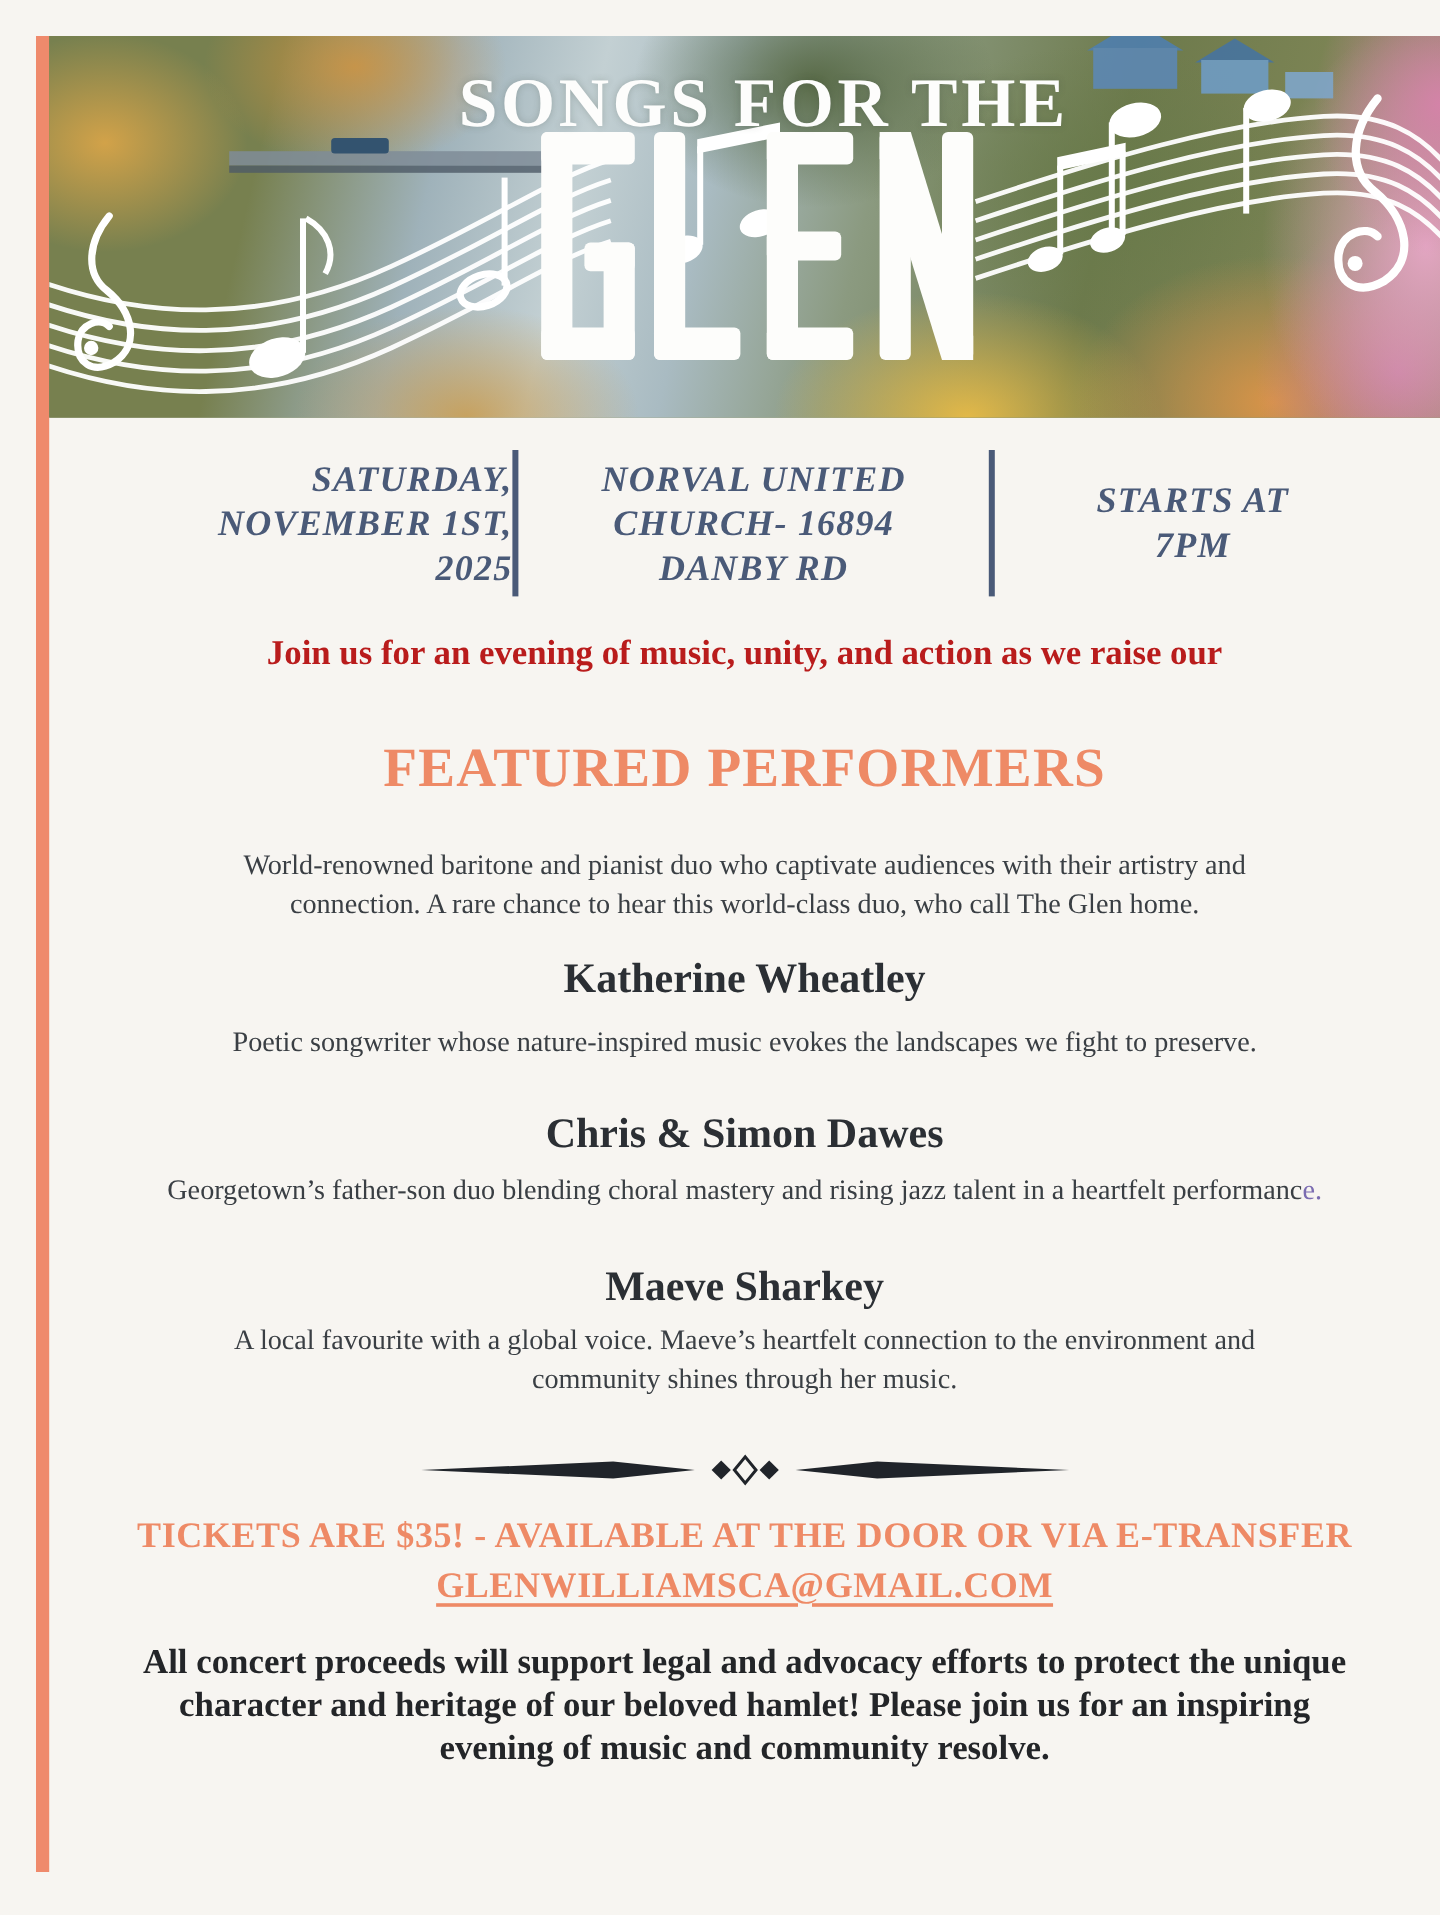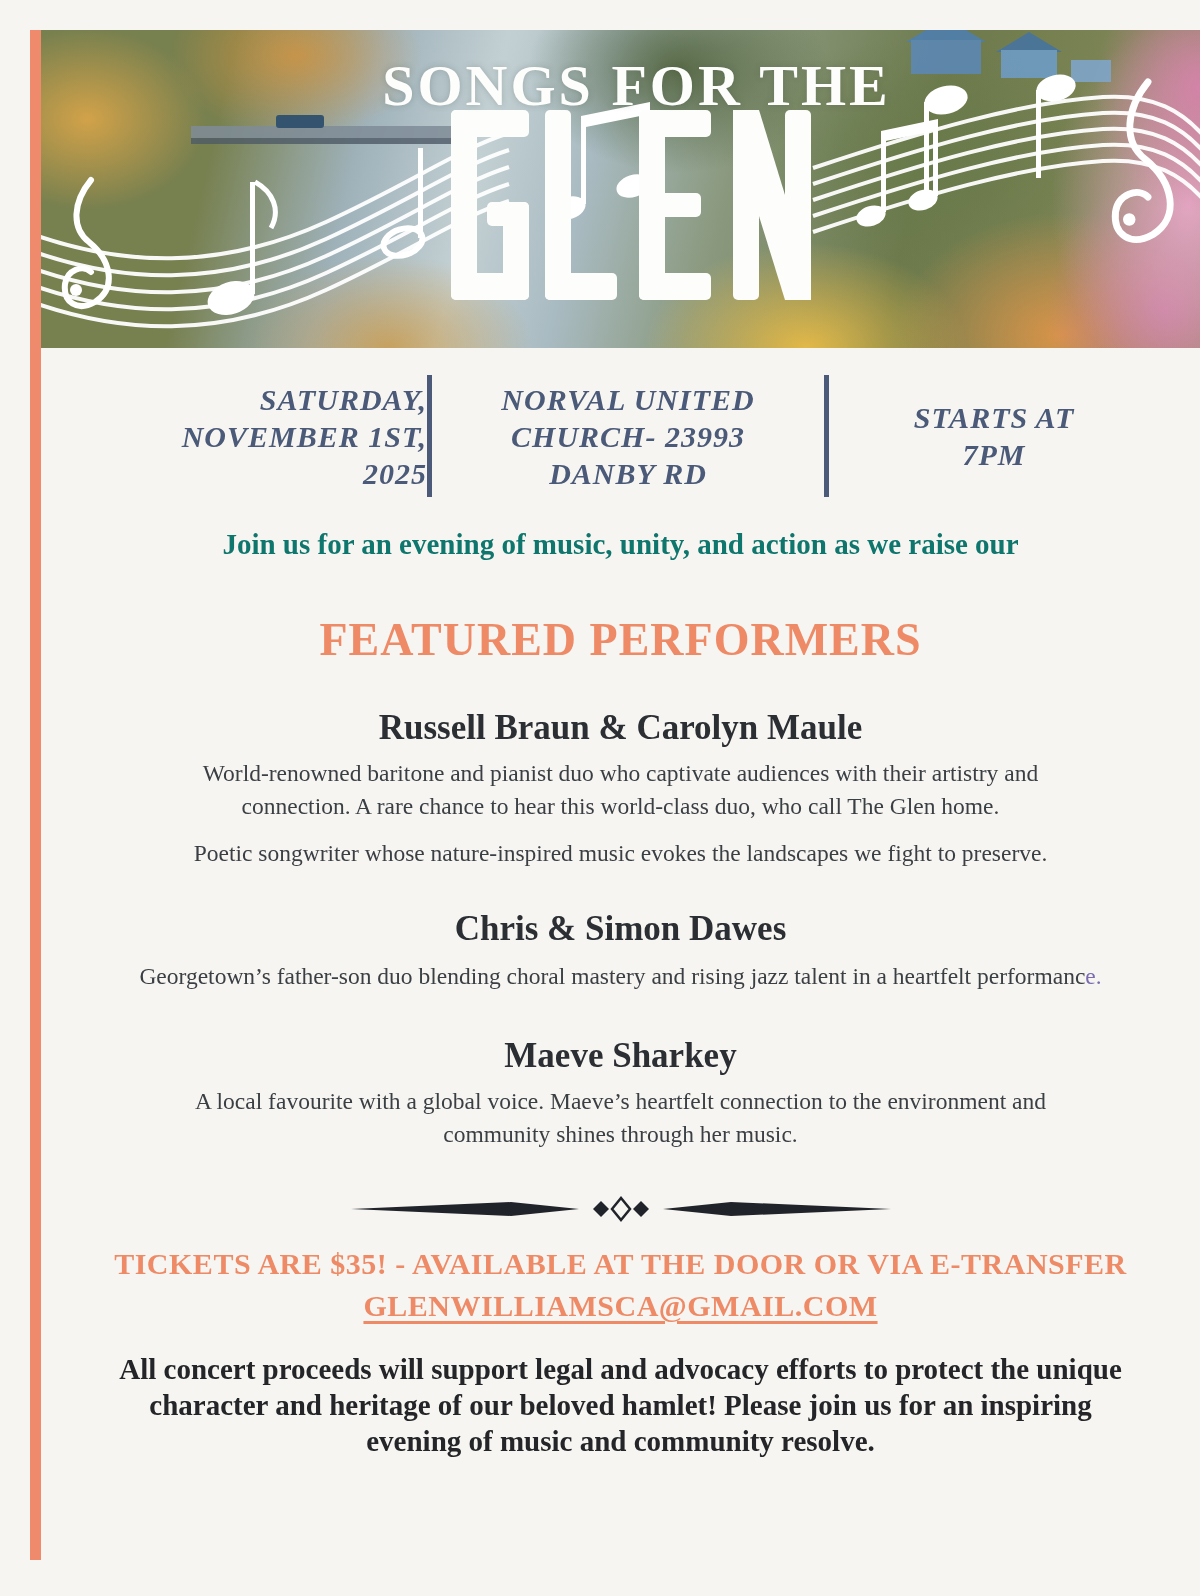--- a/index.html
+++ b/index.html
@@ -41,21 +41,21 @@
   .center{text-align:center;}
   .nowrap{white-space:nowrap;}
   
   .info-bar{display:flex;justify-content:center;align-items:center;margin-top:22px;height:132px;}
   .info-col{font-style:italic;font-weight:bold;color:#4a5a78;font-size:30px;line-height:37px;text-align:center;letter-spacing:1px;}
   .info-col.c1{width:345px;text-align:right;}
   .info-col.c2{width:392px;}
   .info-col.c3{width:330px;}
   .vdiv{width:5px;height:122px;background:#4a5a78;}
   
-  .intro{margin-top:24px;font-weight:bold;color:#0f766e;font-size:29px;line-height:37px;}
+  .intro{margin-top:24px;font-weight:bold;color:#b91c1c;font-size:29px;line-height:37px;}
   
   .fp-heading{margin-top:50px;font-size:46px;font-weight:bold;color:#ee8a66;letter-spacing:1px;line-height:54px;}
   .perf-name{font-size:35px;font-weight:bold;color:#2b2f34;line-height:46px;}
   .perf-desc{font-size:23.5px;color:#3a3f44;line-height:33px;}
   .p1n{margin-top:24px;} .p1d{margin-top:6px;}
   .p2n{margin-top:22px;} .p2d{margin-top:14px;}
   .p3n{margin-top:36px;} .p3d{margin-top:8px;text-align:center;}
   .p4n{margin-top:40px;} .p4d{margin-top:6px;}
   .tail{color:#7b6cb1;}
   
@@ -168,42 +168,42 @@
 
   <section class="info-bar">
     <div class="info-col c1">
       <div class="nowrap">SATURDAY,</div>
       <div class="nowrap">NOVEMBER 1ST,</div>
       <div class="nowrap">2025</div>
     </div>
     <div class="vdiv"></div>
     <div class="info-col c2">
       <div class="nowrap">NORVAL UNITED</div>
-      <div class="nowrap">CHURCH- 23993</div>
+      <div class="nowrap">CHURCH- 16894</div>
       <div class="nowrap">DANBY RD</div>
     </div>
     <div class="vdiv"></div>
     <div class="info-col c3">
       <div class="nowrap">STARTS AT</div>
       <div class="nowrap">7PM</div>
     </div>
   </section>
 
   <section class="intro center">
     <div class="nowrap">Join us for an evening of music, unity, and action as we raise our</div>
   </section>
 
   <h2 class="fp-heading center">FEATURED PERFORMERS</h2>
 
-  <div class="perf-name center p1n nowrap">Russell Braun &amp; Carolyn Maule</div>
   <div class="perf-desc center p1d">
     <div class="nowrap">World-renowned baritone and pianist duo who captivate audiences with their artistry and</div>
     <div class="nowrap">connection. A rare chance to hear this world-class duo, who call The Glen home.</div>
   </div>
 
+  <div class="perf-name center p2n nowrap">Katherine Wheatley</div>
   <div class="perf-desc center p2d">
     <div class="nowrap">Poetic songwriter whose nature-inspired music evokes the landscapes we fight to preserve.</div>
   </div>
 
   <div class="perf-name center p3n nowrap">Chris &amp; Simon Dawes</div>
   <div class="perf-desc center p3d">
     <div class="nowrap"><span>Georgetown’s father-son duo blending choral mastery and rising jazz talent in a heartfelt performanc</span><span class="tail">e.</span></div>
   </div>
 
   <div class="perf-name center p4n nowrap">Maeve Sharkey</div>

